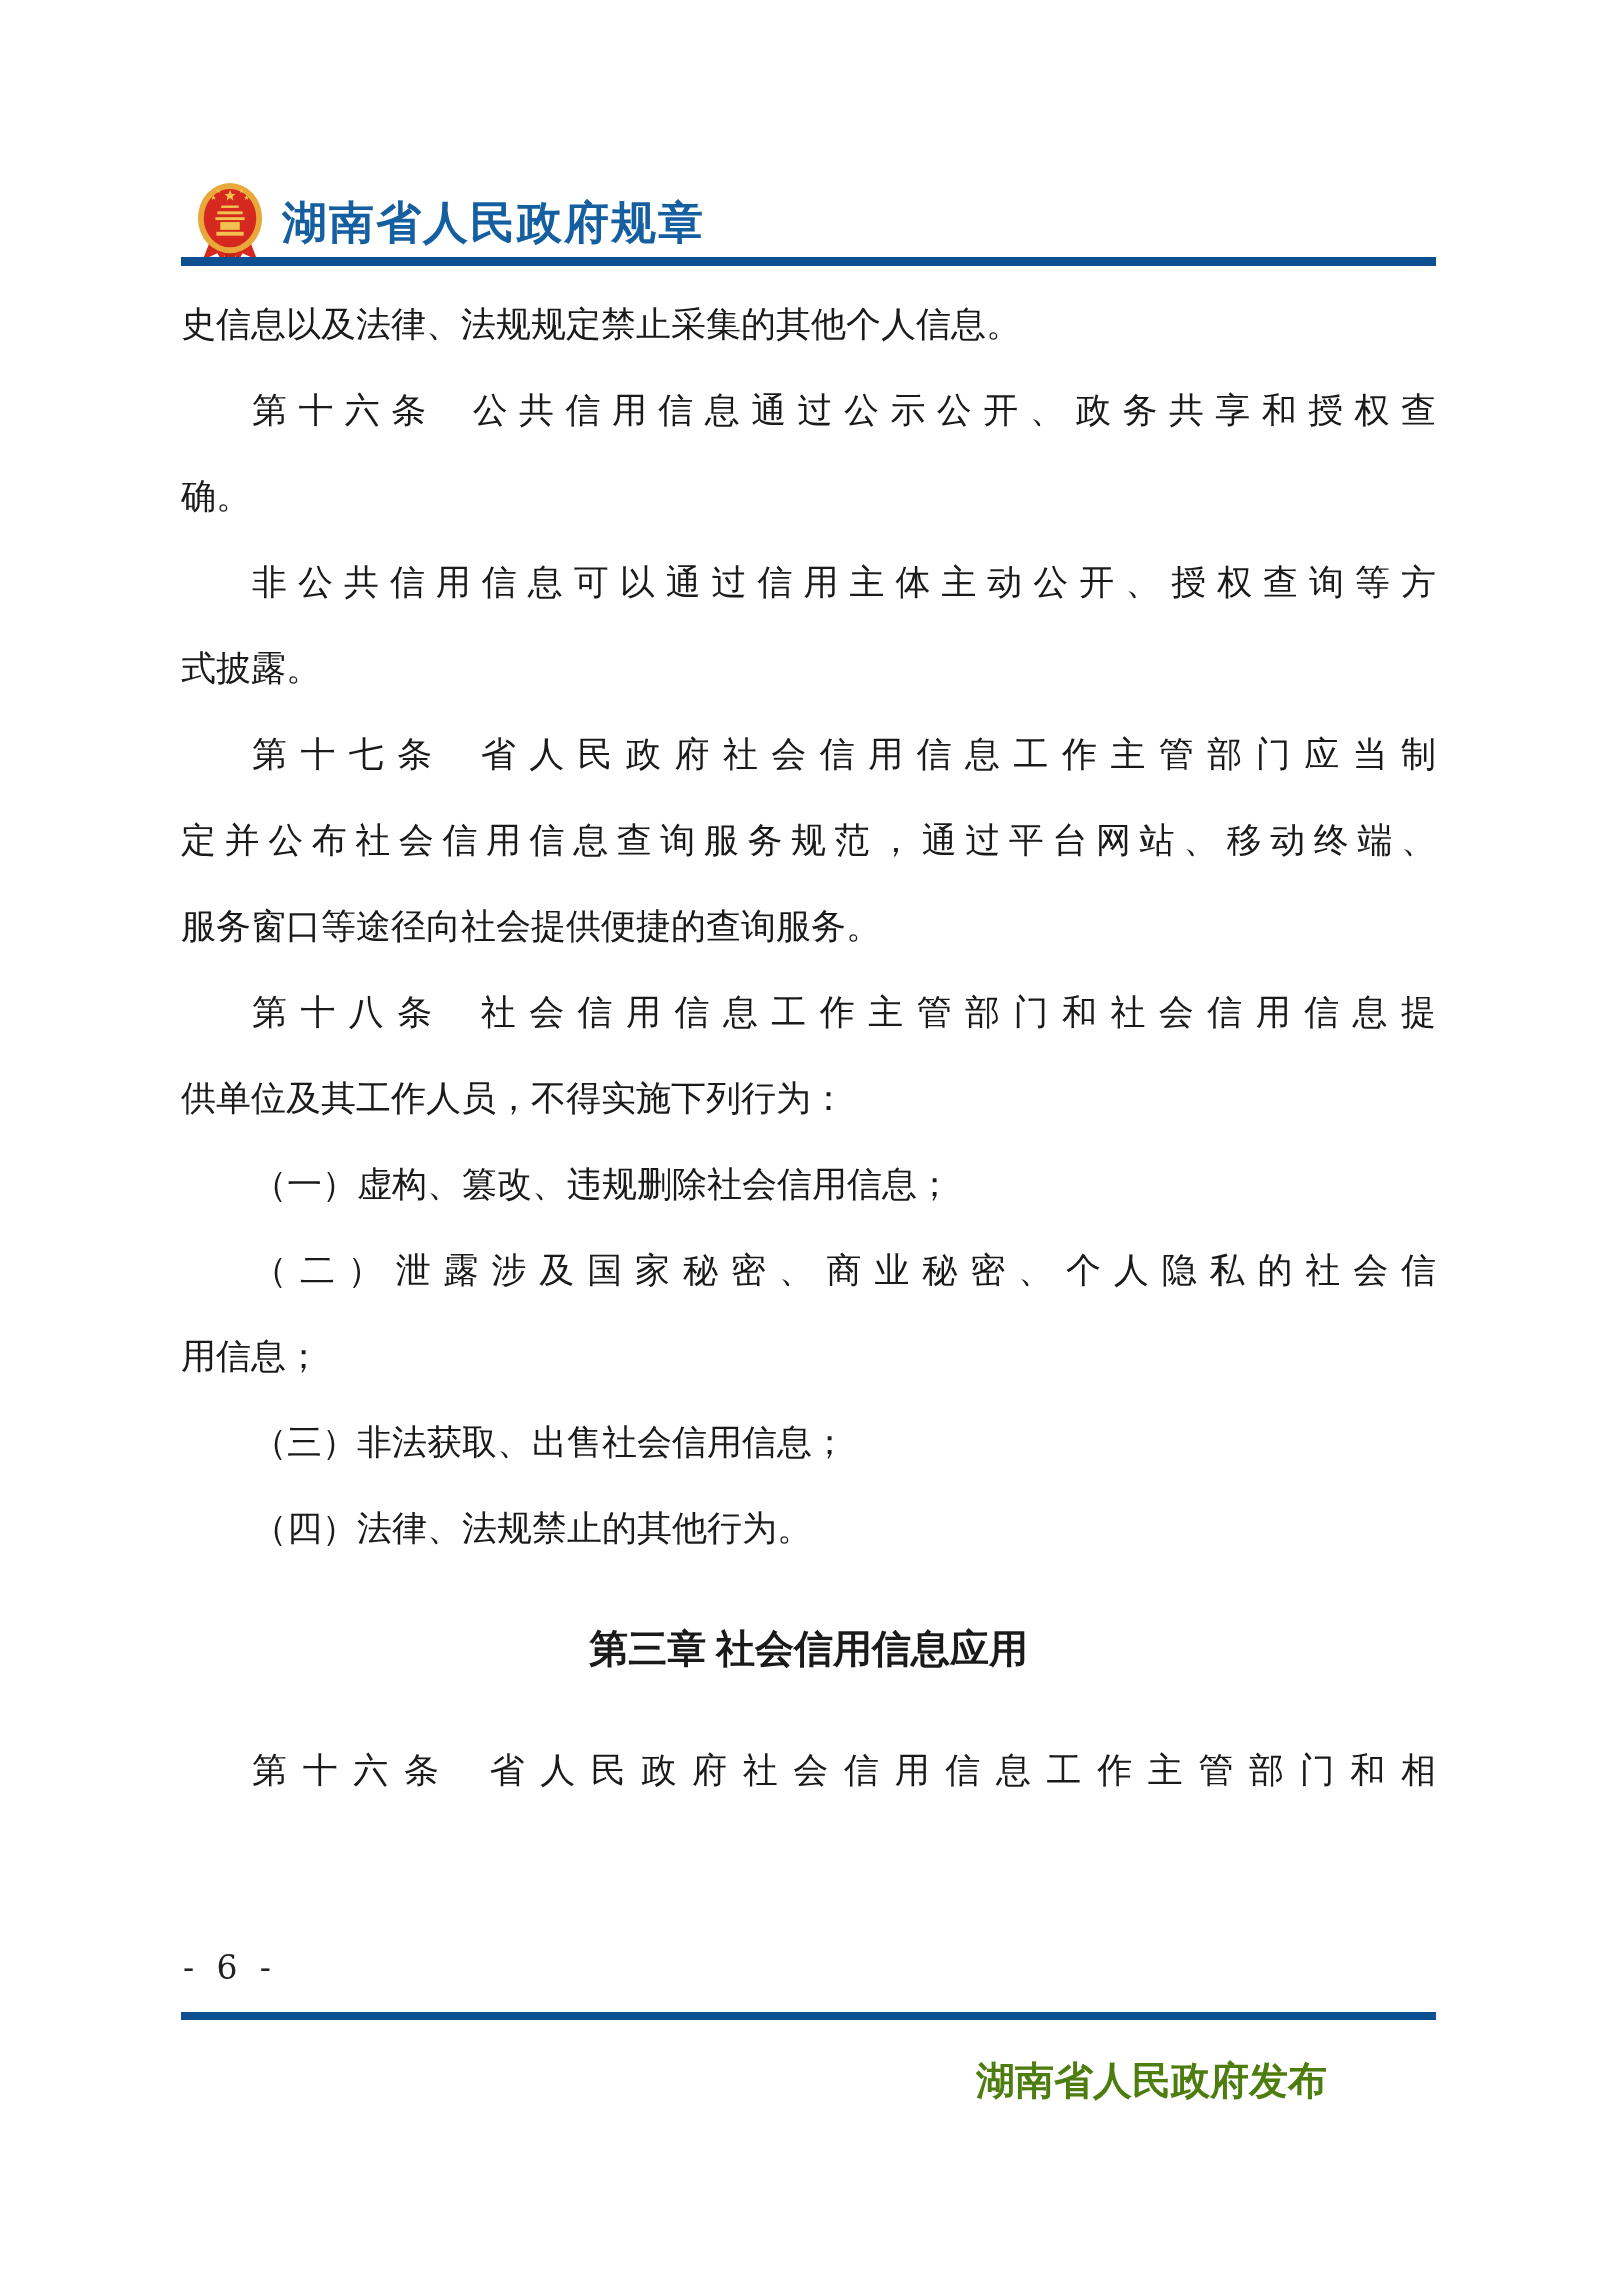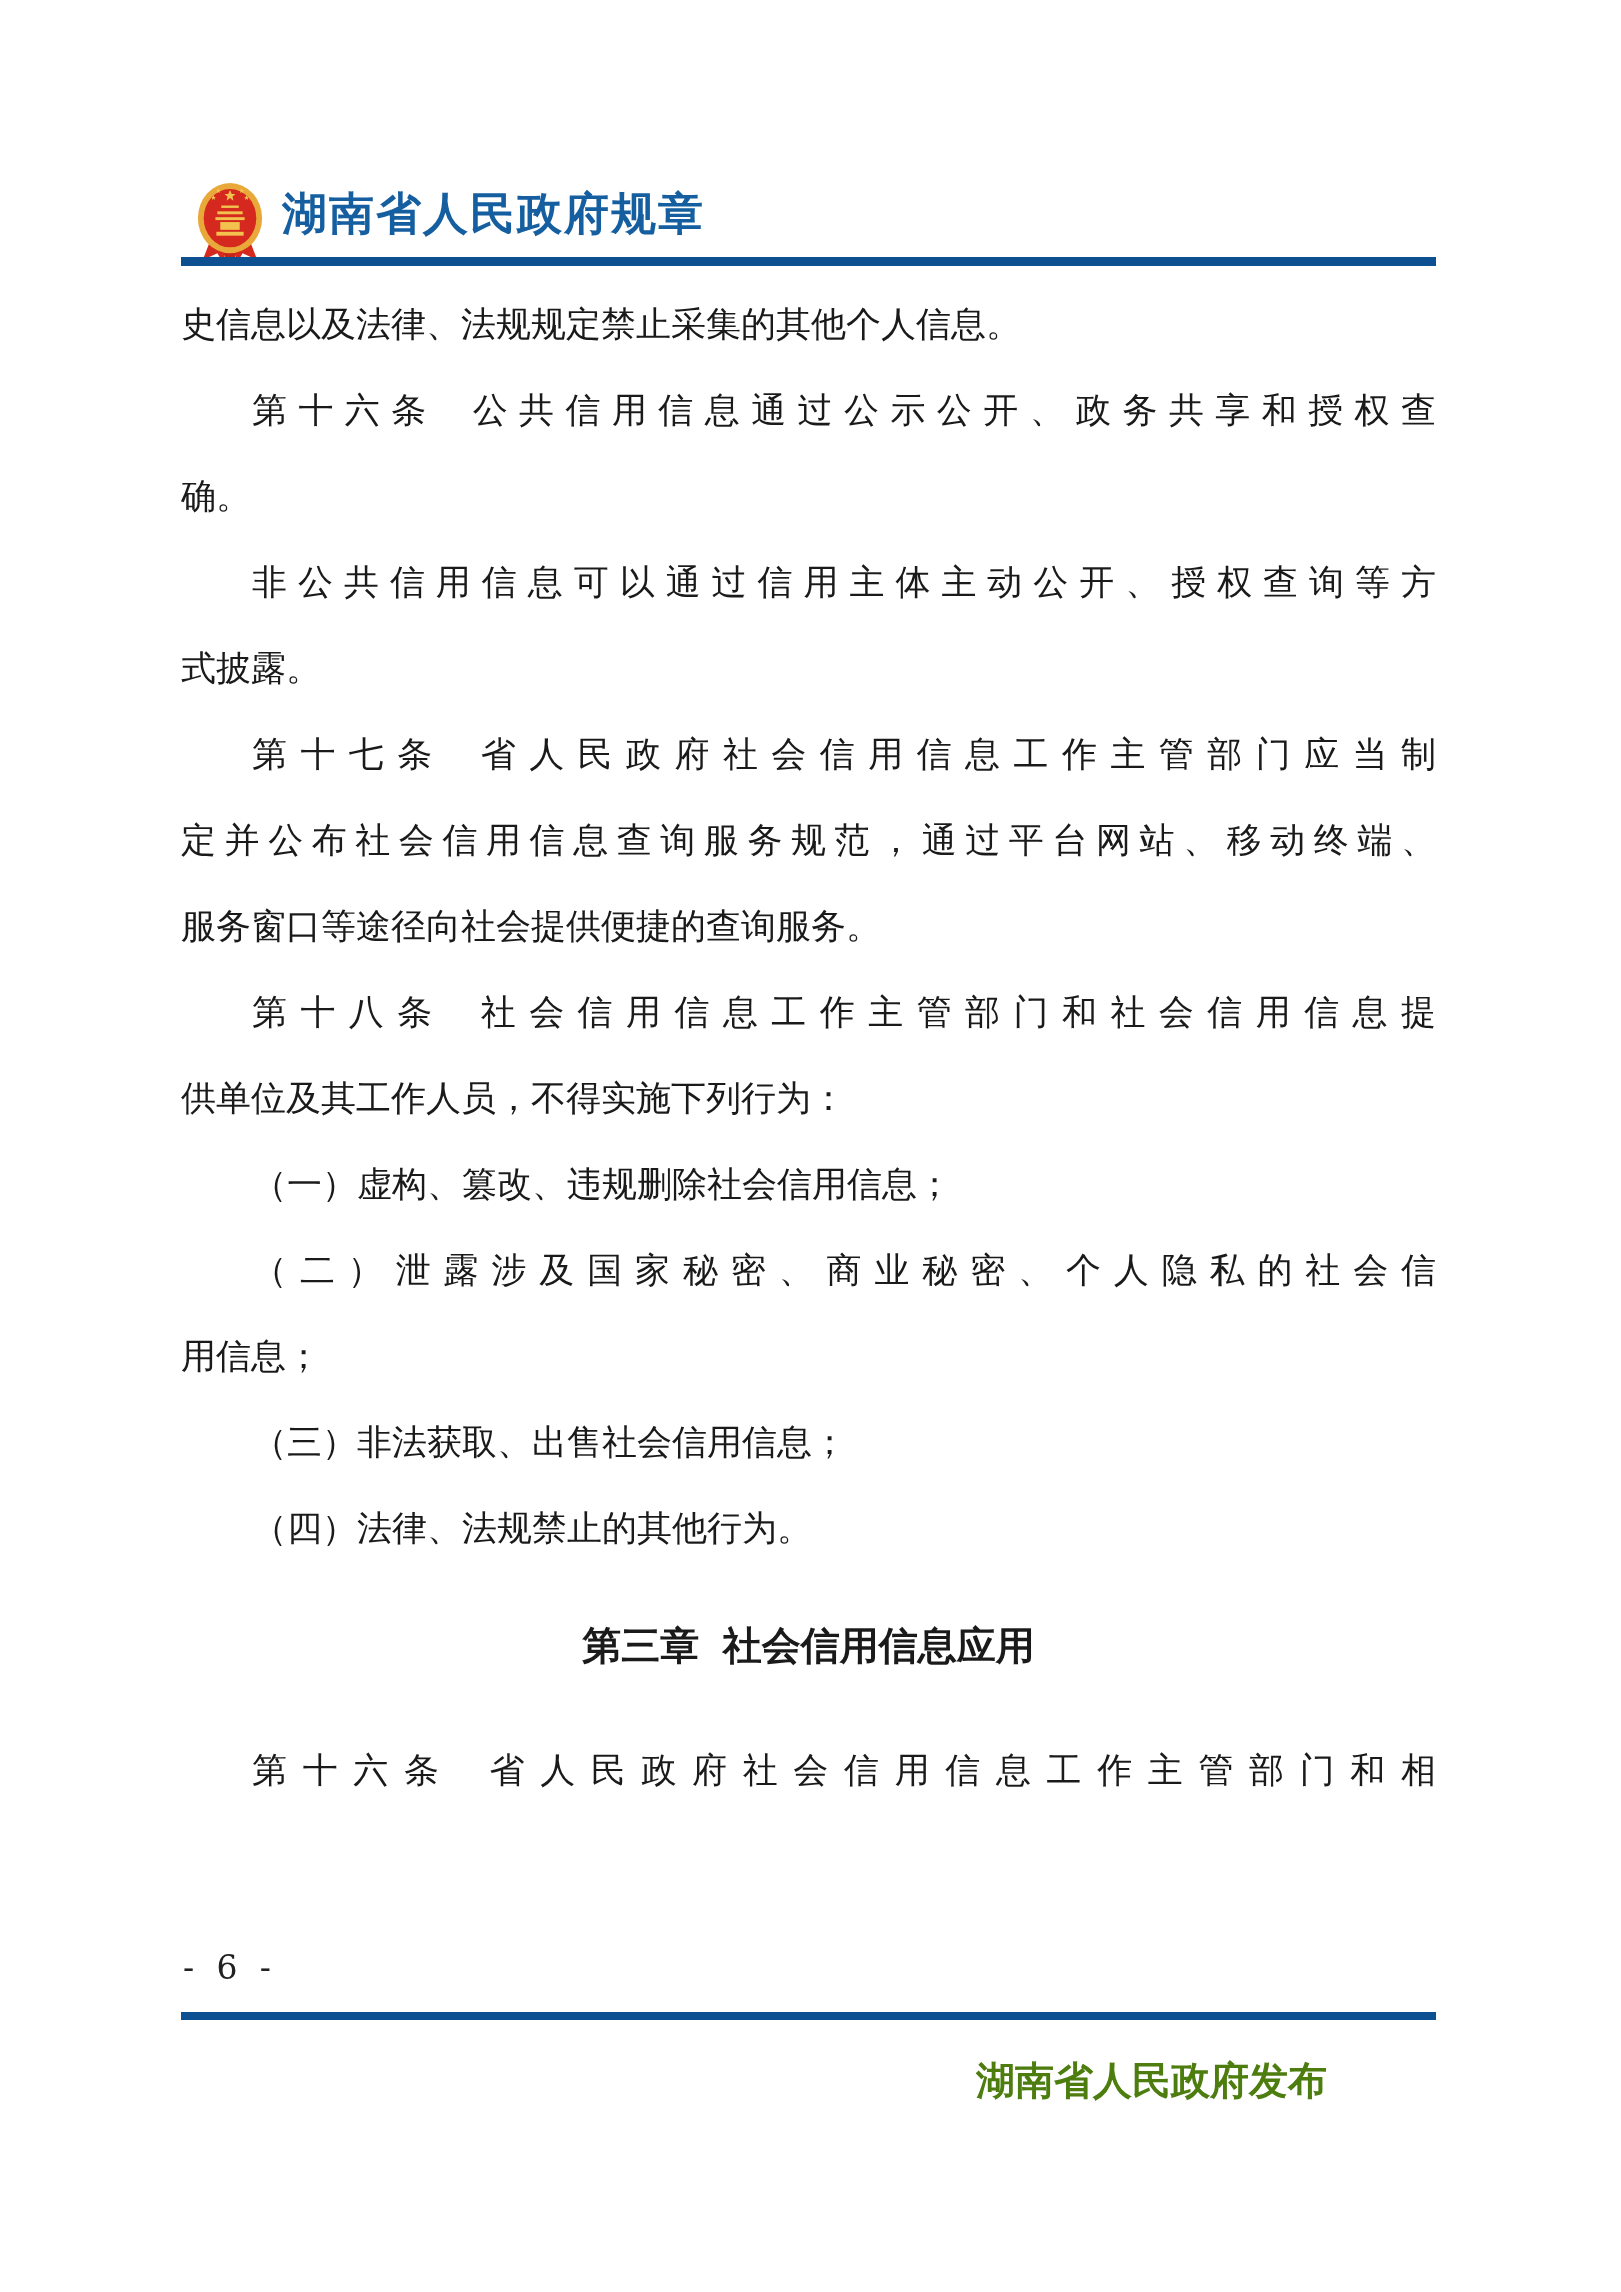--- a/index.html
+++ b/index.html
@@ -9,21 +9,21 @@
     background:#ffffff;
     font-family:"DejaVu Serif","Liberation Serif",serif;
     color:#1a1a1a;
     overflow:hidden;
   }
   
   .emblem {
     position:absolute; left:193px; top:182px; width:74px; height:84px;
   }
   .header-title {
-    position:absolute; left:282px; top:184px;
+    position:absolute; left:282px; top:193px;
     font-size:45px; font-weight:bold; letter-spacing:2px;
     color:#155fa0;
     white-space:nowrap;
   }
   .rule {
     position:absolute; left:181px; width:1255px; background:#0d5092;
   }
   .rule.header-rule { top:257px; height:8.8px; }
   .rule.footer-rule { top:2012px; height:7.8px; }
   
@@ -38,21 +38,21 @@
   .line.indent { text-indent:71px; }
   .line.fill { text-align:justify; text-align-last:justify; }
   .prefix {
     font-family:"DejaVu Sans","Liberation Sans",sans-serif;
     font-weight:normal;
     margin-right:35px;
   }
   .line.chapter {
     margin:35px 0;
     text-align:center; text-align-last:center;
-    font-family:Liberation Mono, monospace;
+    font-family:Liberation Serif, serif;
     font-weight:bold; font-size:39px;
   }
   
   .pagenum {
     position:absolute; left:183px; top:1946px;
     font-size:33px; line-height:43px; letter-spacing:5.9px;
     color:#222;
   }
   .publisher {
     position:absolute; right:294px; top:2054px;

